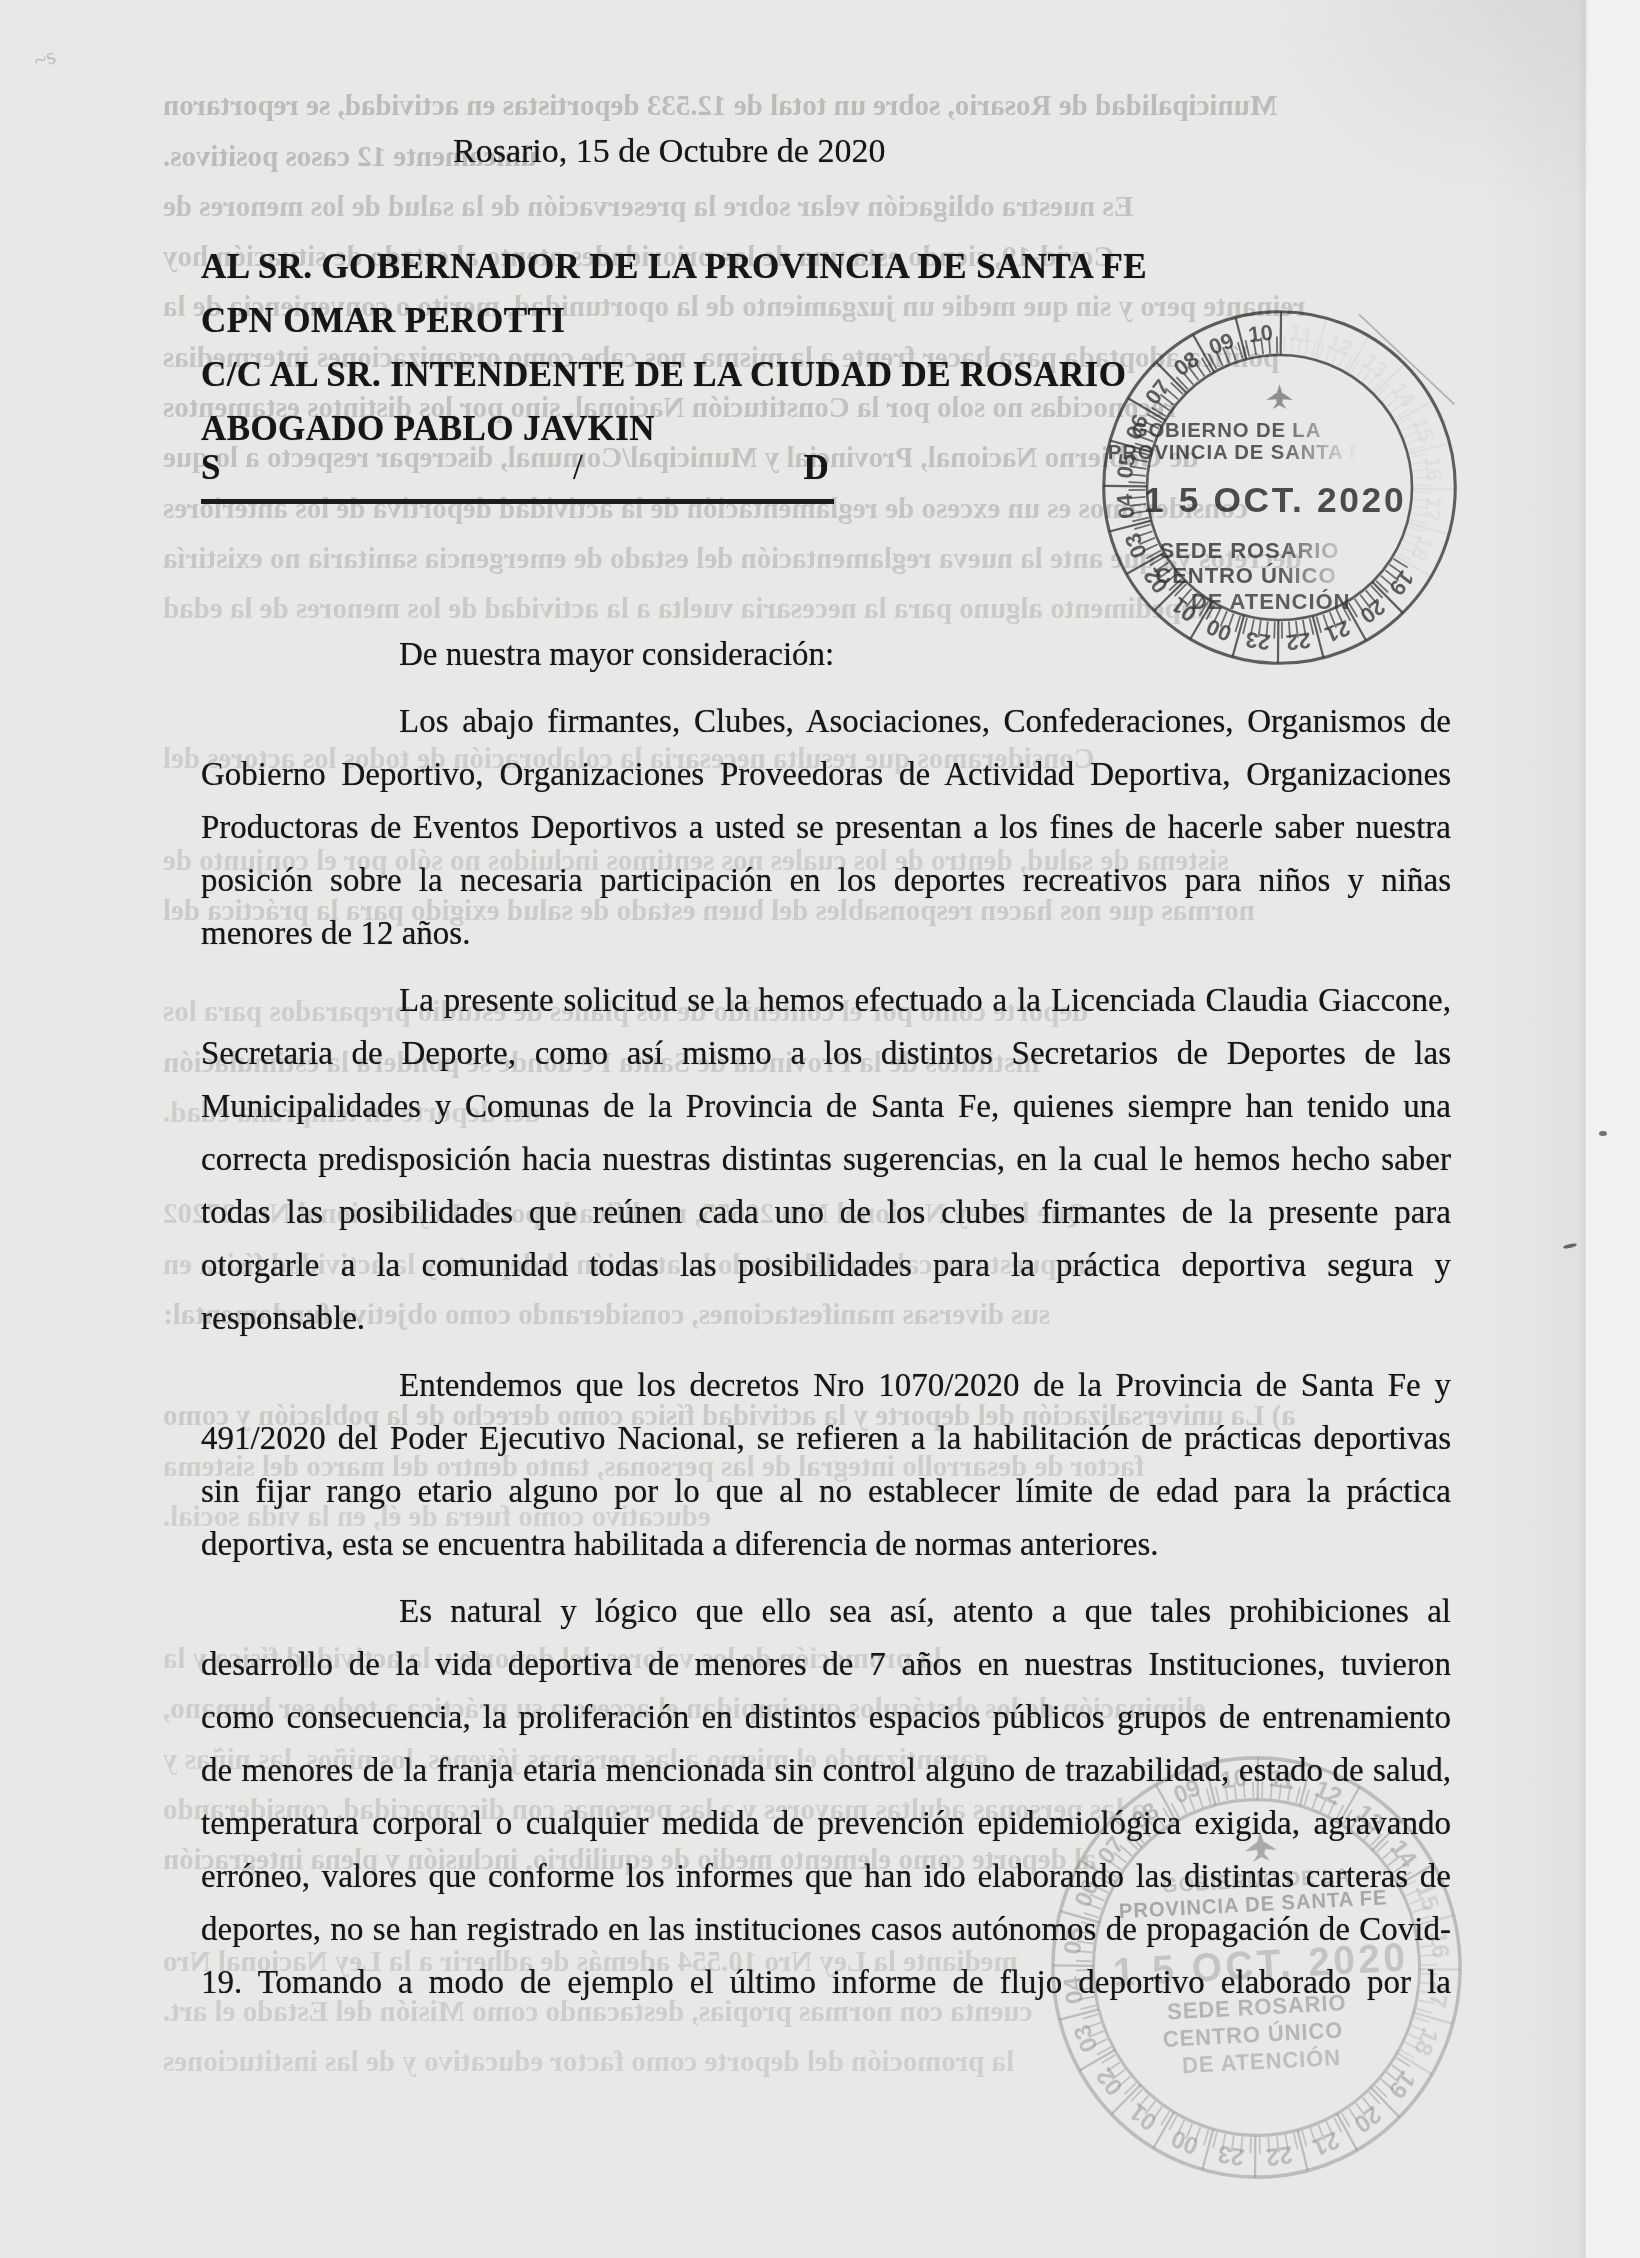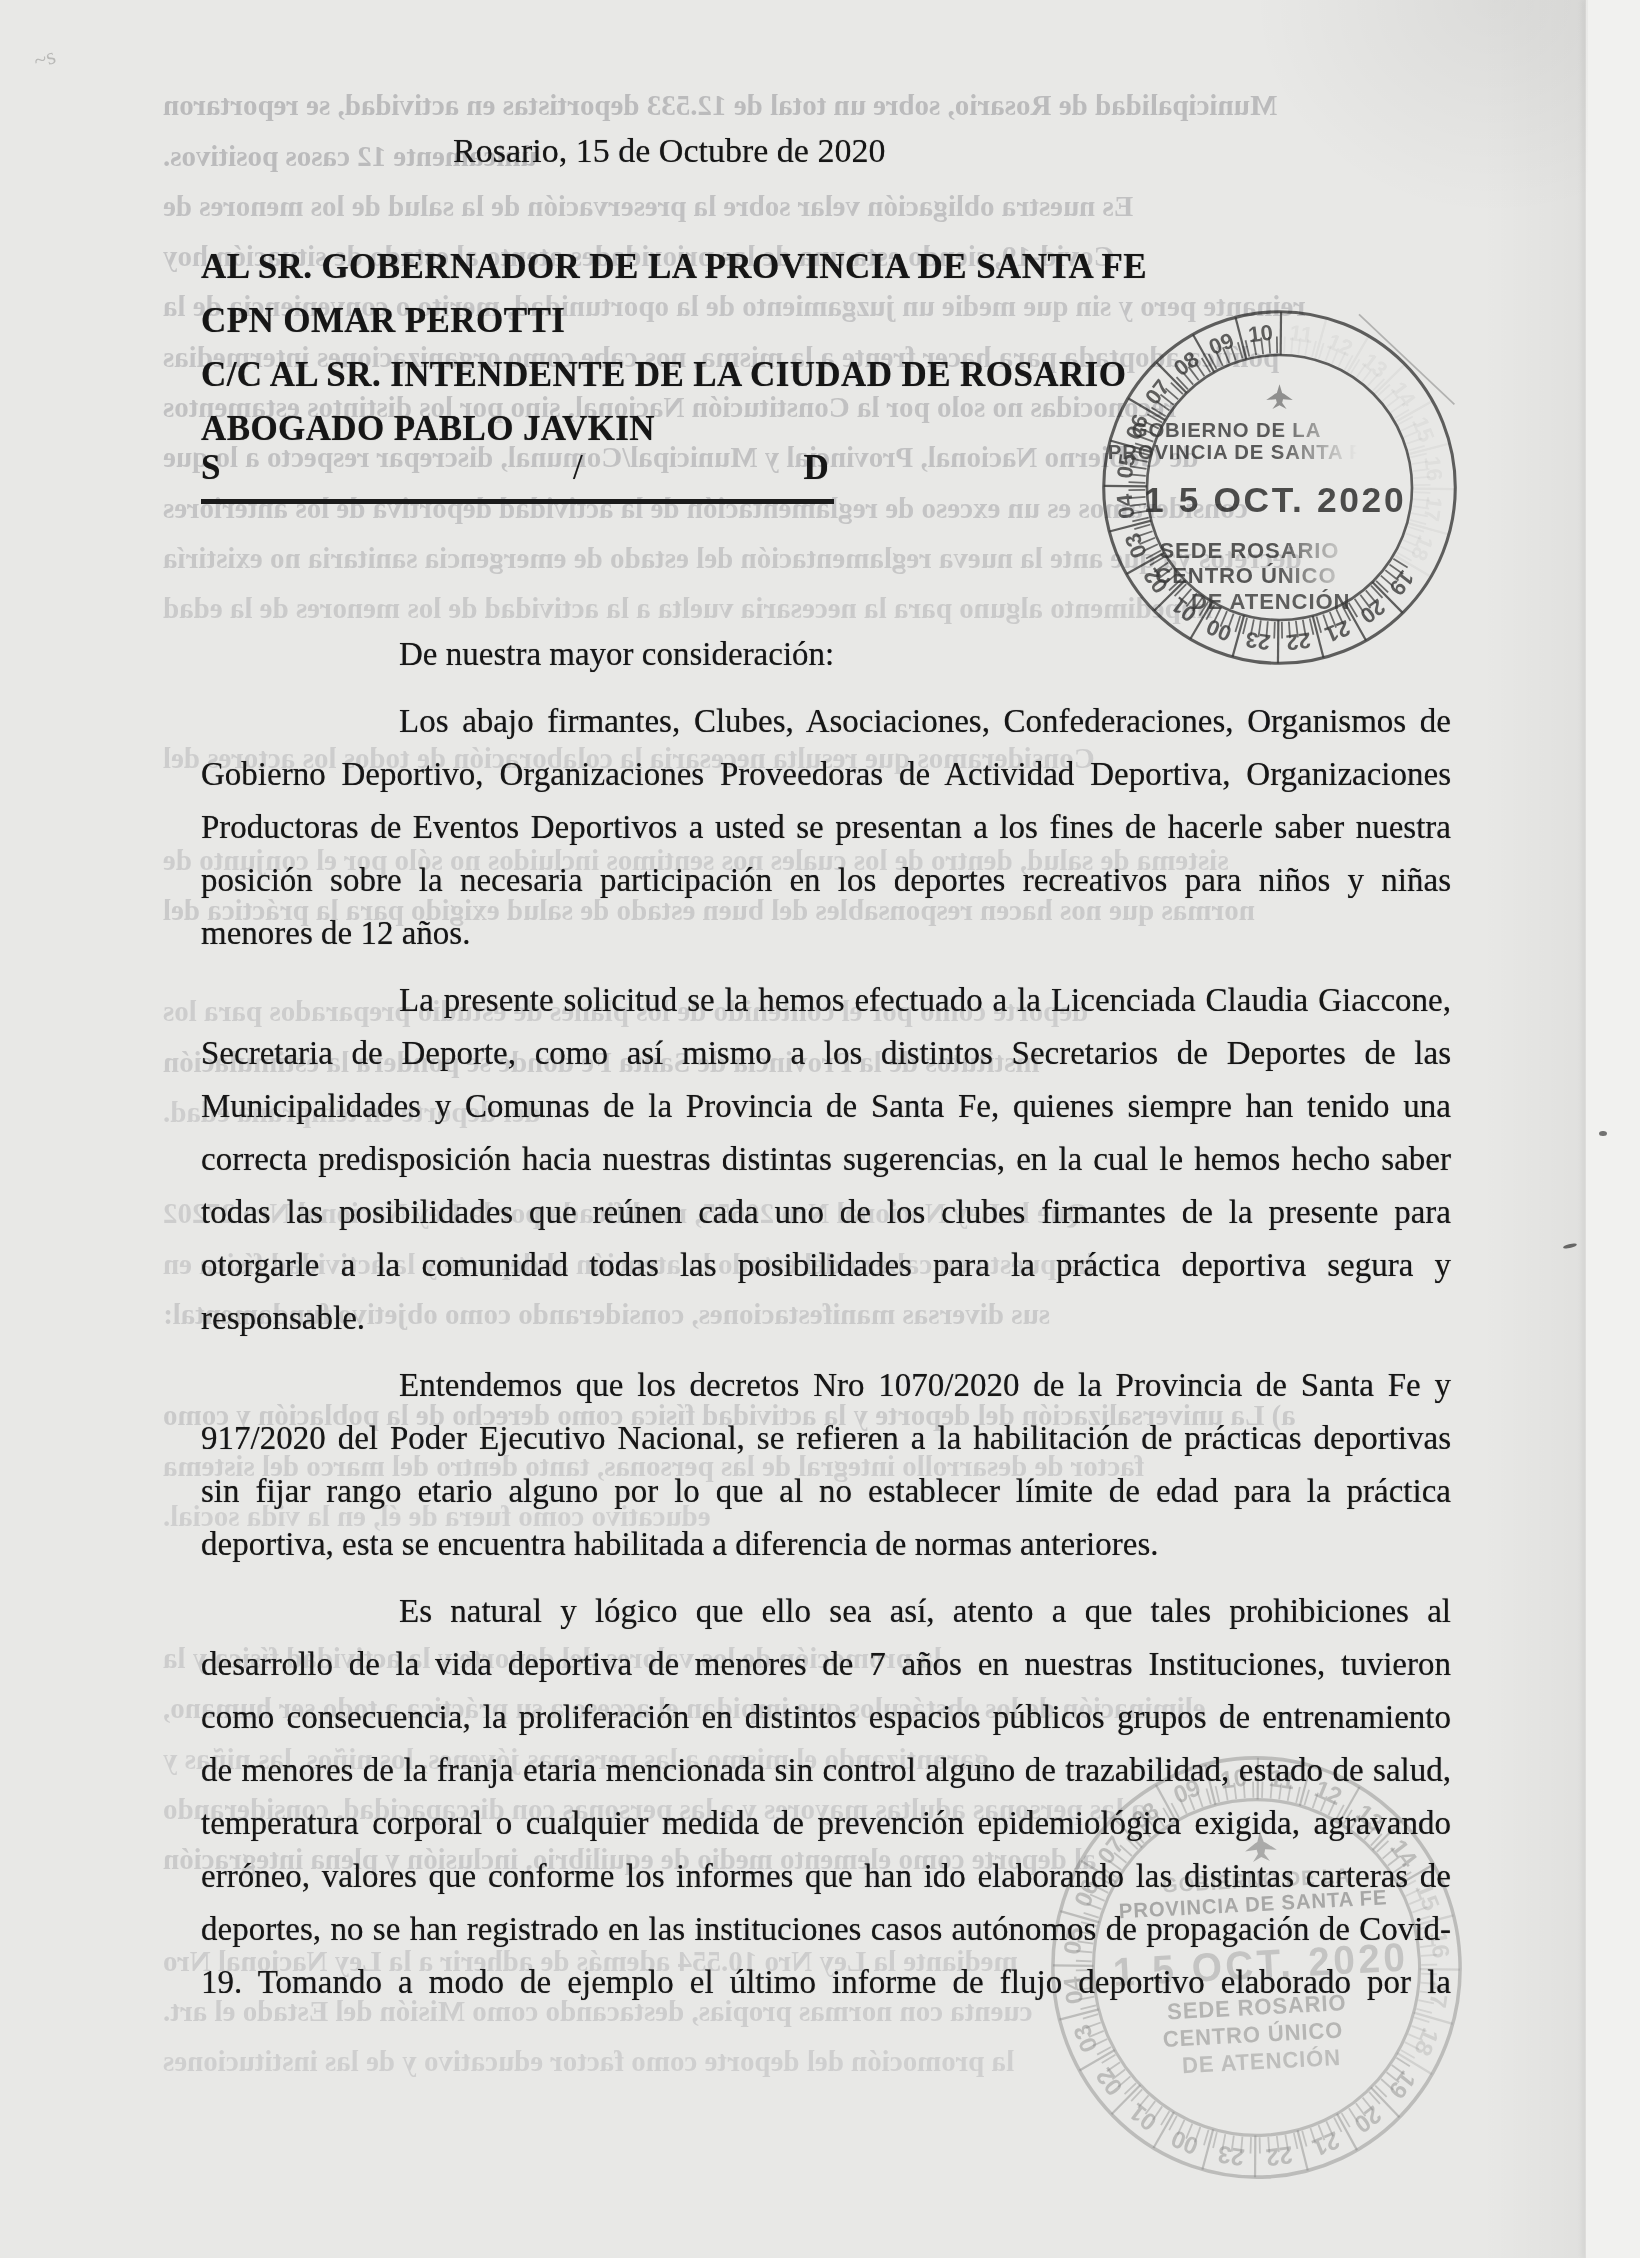--- a/index.html
+++ b/index.html
@@ -121,21 +121,21 @@
       <div class="ln">Secretaria de Deporte, como así mismo a los distintos Secretarios de Deportes de las</div>
       <div class="ln">Municipalidades y Comunas de la Provincia de Santa Fe, quienes siempre han tenido una</div>
       <div class="ln">correcta predisposición hacia nuestras distintas sugerencias, en la cual le hemos hecho saber</div>
       <div class="ln">todas las posibilidades que reúnen cada uno de los clubes firmantes de la presente para</div>
       <div class="ln">otorgarle a la comunidad todas las posibilidades para la práctica deportiva segura y</div>
       <div class="ln last">responsable.</div>
     </div>
 
     <div class="para">
       <div class="ln ind">Entendemos que los decretos Nro 1070/2020 de la Provincia de Santa Fe y</div>
-      <div class="ln">917/2020 del Poder Ejecutivo Nacional, se refieren a la habilitación de prácticas deportivas</div>
+      <div class="ln">491/2020 del Poder Ejecutivo Nacional, se refieren a la habilitación de prácticas deportivas</div>
       <div class="ln">sin fijar rango etario alguno por lo que al no establecer límite de edad para la práctica</div>
       <div class="ln last">deportiva, esta se encuentra habilitada a diferencia de normas anteriores.</div>
     </div>
 
     <div class="para">
       <div class="ln ind">Es natural y lógico que ello sea así, atento a que tales prohibiciones al</div>
       <div class="ln">desarrollo de la vida deportiva de menores de 7 años en nuestras Instituciones, tuvieron</div>
       <div class="ln">como consecuencia, la proliferación en distintos espacios públicos grupos de entrenamiento</div>
       <div class="ln">de menores de la franja etaria mencionada sin control alguno de trazabilidad, estado de salud,</div>
       <div class="ln">temperatura corporal o cualquier medida de prevención epidemiológica exigida, agravando</div>

